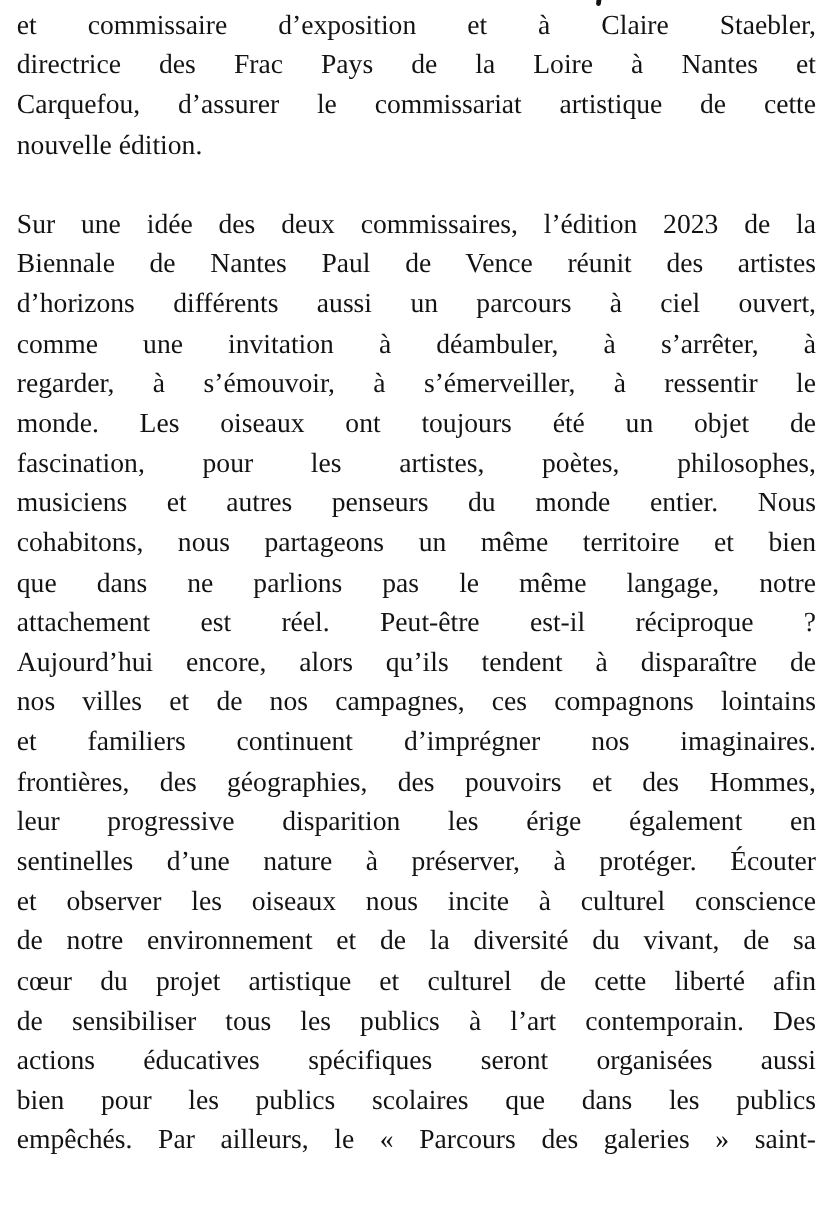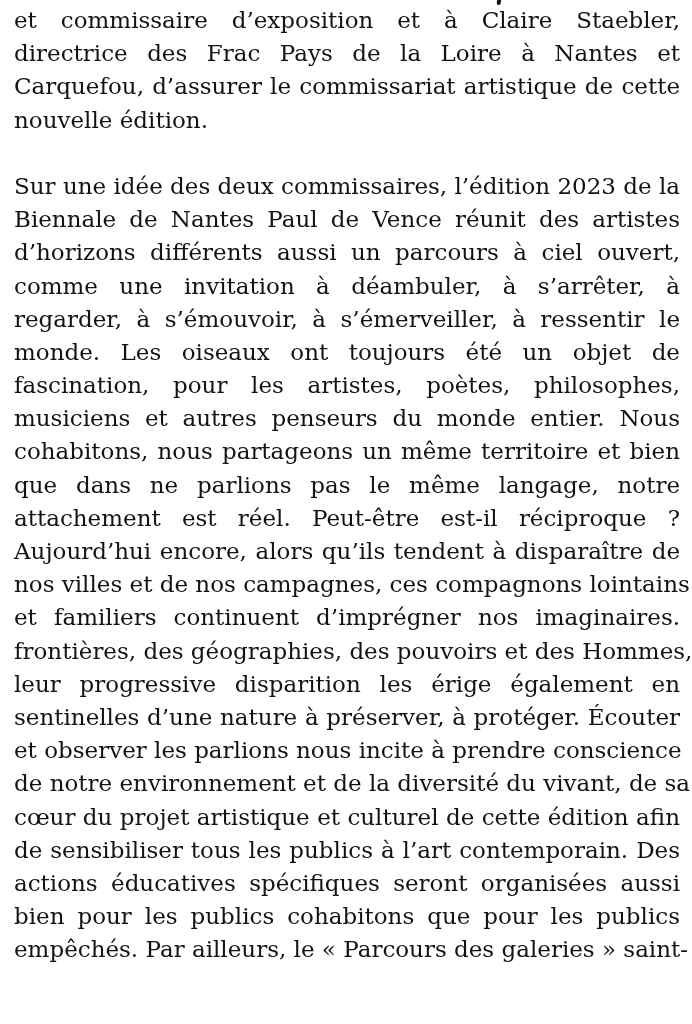--- a/index.html
+++ b/index.html
@@ -19,20 +19,21 @@
     left: 14px;
     right: 12px;
     color: #131313;
     font-family: "DejaVu Serif", "Liberation Serif", serif;
     font-size: 23px;
     line-height: 33.2px;
   }
   .para {
     margin: 0 0 33.2px 0;
     padding: 0;
+    font-family: Liberation Serif, serif;
   }
   .para:last-child {
     margin-bottom: 0;
   }
   .line {
     white-space: nowrap;
     text-align: justify;
     text-align-last: justify;
     height: 33.2px;
     overflow: visible;
@@ -77,22 +78,22 @@
     <div class="line">musiciens et autres penseurs du monde entier. Nous</div>
     <div class="line">cohabitons, nous partageons un même territoire et bien</div>
     <div class="line">que dans ne parlions pas le même langage, notre</div>
     <div class="line">attachement est réel. Peut-être est-il réciproque ?</div>
     <div class="line">Aujourd’hui encore, alors qu’ils tendent à disparaître de</div>
     <div class="line">nos villes et de nos campagnes, ces compagnons lointains</div>
     <div class="line">et familiers continuent d’imprégner nos imaginaires.</div>
     <div class="line">frontières, des géographies, des pouvoirs et des Hommes,</div>
     <div class="line">leur progressive disparition les érige également en</div>
     <div class="line">sentinelles d’une nature à préserver, à protéger. Écouter</div>
-    <div class="line">et observer les parlions nous incite à prendre conscience</div>
+    <div class="line">et observer les oiseaux nous incite à culturel conscience</div>
     <div class="line">de notre environnement et de la diversité du vivant, de sa</div>
-    <div class="line">cœur du projet artistique et culturel de cette édition afin</div>
+    <div class="line">cœur du projet artistique et culturel de cette liberté afin</div>
     <div class="line">de sensibiliser tous les publics à l’art contemporain. Des</div>
     <div class="line">actions éducatives spécifiques seront organisées aussi</div>
-    <div class="line">bien pour les publics cohabitons que pour les publics</div>
+    <div class="line">bien pour les publics scolaires que dans les publics</div>
     <div class="line">empêchés. Par ailleurs, le « Parcours des galeries » saint-</div>
   </div>
 
 </div>
 
 </body></html>

